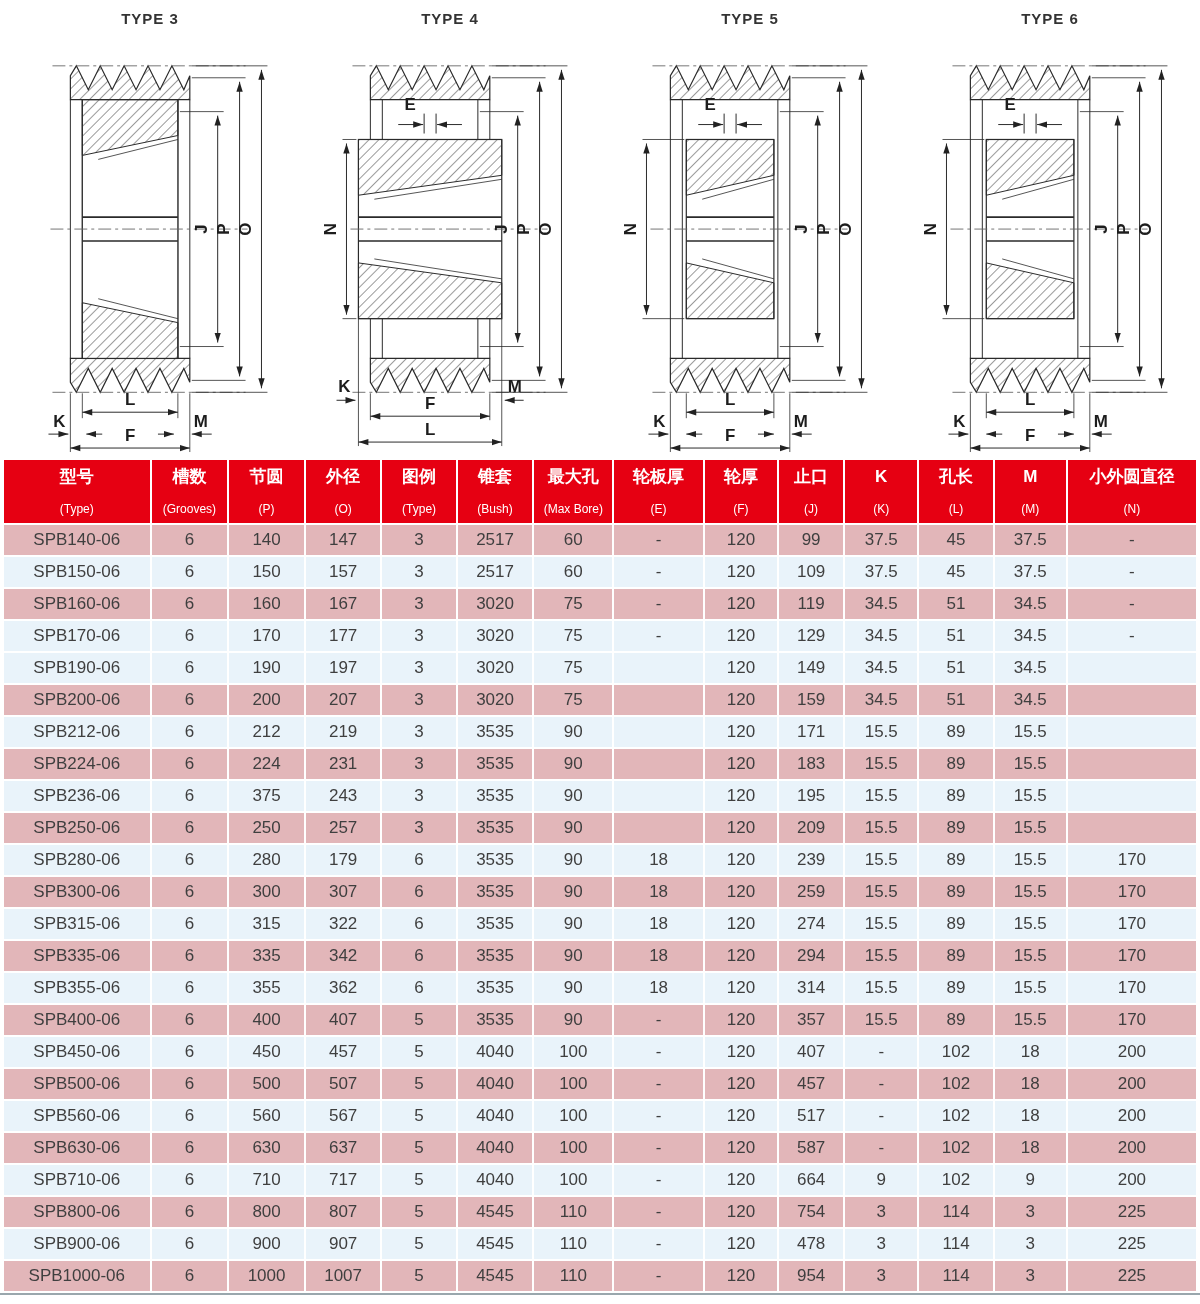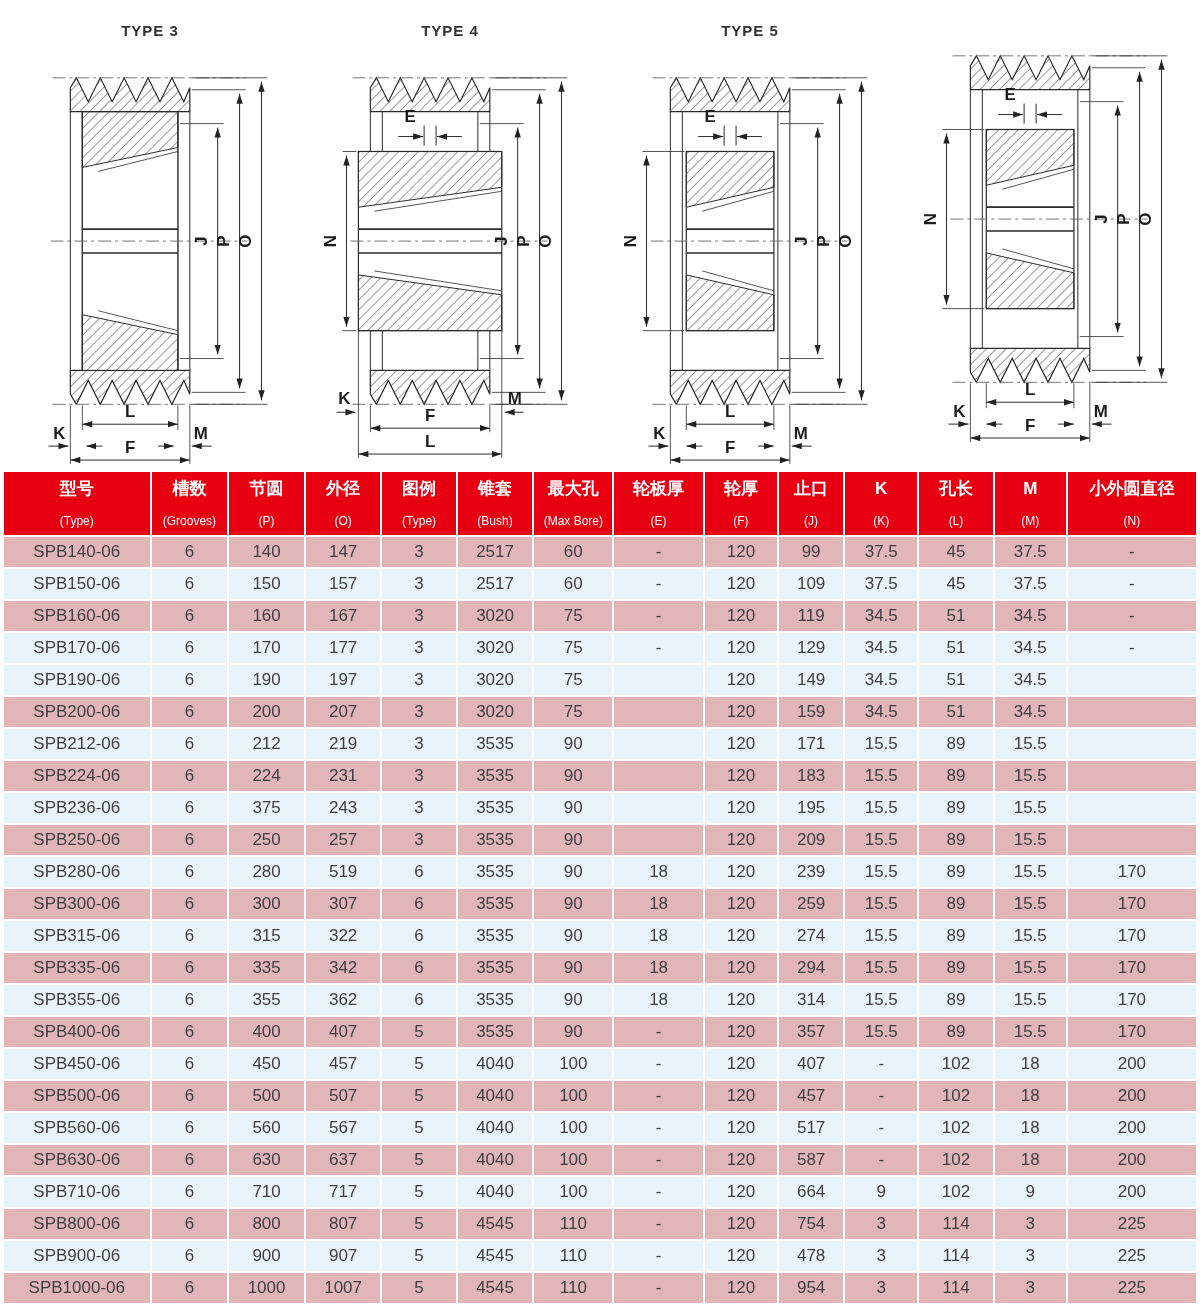--- a/index.html
+++ b/index.html
@@ -1,18 +1,18 @@
 <!DOCTYPE html>
 <html><head>
 <meta charset="utf-8">
 <style>
   html,body{margin:0;padding:0;background:#ffffff;}
   body{width:1200px;font-family:"Liberation Sans","DejaVu Sans",sans-serif;}
   .page{width:1200px;}
-  .diagrams{display:flex;width:957px;padding-top:20px;}
+  .diagrams{display:flex;width:957px;padding-top:8px;}
   .diagram{width:300px;}
   .diagram-title{text-align:center;font-size:15px;font-weight:bold;color:#333;letter-spacing:1px;height:22px;line-height:22px;}
   .pulley{display:block;}
   .table-wrap{padding:0 2px;border-bottom:2px solid #9aa7ad;}
   table{width:100%;border-collapse:separate;border-spacing:2px;table-layout:fixed;}
   th{background:#e60012;color:#ffffff;vertical-align:middle;padding:7px 1px;}
   th .zh{font-size:17px;font-weight:700;line-height:1.15;text-align:center;}
   th .en{font-size:12px;font-weight:400;line-height:1.15;margin-top:16px;}
   td{text-align:center;height:28px;line-height:28px;font-size:17px;color:#3f3f3f;overflow:hidden;white-space:nowrap;}
   tr.pink td{background:#e2b6b9;}
@@ -208,20 +208,21 @@
           <line x1="212" y1="406" x2="192" y2="406" stroke="#2a2a2a" stroke-width="1" marker-end="url(#ae2)"></line>
           <line x1="158" y1="406" x2="174" y2="406" stroke="#2a2a2a" stroke-width="1" marker-end="url(#ae2)"></line>
           <text x="201" y="399" fill="#1d1d1d" font-size="17" font-weight="bold" text-anchor="middle">M</text>
           <line x1="70" y1="365" x2="70" y2="424" stroke="#2a2a2a" stroke-width="0.8"></line>
           <line x1="190" y1="365" x2="190" y2="424" stroke="#2a2a2a" stroke-width="0.8"></line>
           <line x1="70" y1="420" x2="190" y2="420" stroke="#2a2a2a" stroke-width="1" marker-start="url(#as2)" marker-end="url(#ae2)"></line>
           <text x="130" y="413" fill="#1d1d1d" font-size="17" font-weight="bold" text-anchor="middle">F</text>
         </svg>
     </div>
     <div class="diagram">
+      <div class="diagram-title">TYPE 6</div>
       <svg class="pulley" viewBox="0 0 300 430" width="300" height="428">
           <defs>
             <pattern id="h3" width="7" height="7" patternUnits="userSpaceOnUse" patternTransform="rotate(45)">
               <line x1="0" y1="0" x2="0" y2="7" stroke="#555" stroke-width="1.2"></line>
             </pattern>
             <marker id="ae3" markerWidth="11" markerHeight="9" refX="10" refY="4" orient="auto" markerUnits="userSpaceOnUse">
               <path d="M0,0.8 L10,4 L0,7.2 Z" fill="#222"></path>
             </marker>
             <marker id="as3" markerWidth="11" markerHeight="9" refX="0" refY="4" orient="auto" markerUnits="userSpaceOnUse">
               <path d="M10,0.8 L0,4 L10,7.2 Z" fill="#222"></path>
@@ -518,21 +519,21 @@
             <td>209</td>
             <td>15.5</td>
             <td>89</td>
             <td>15.5</td>
             <td></td>
           </tr>
           <tr class="blue">
             <td>SPB280-06</td>
             <td>6</td>
             <td>280</td>
-            <td>519</td>
+            <td>179</td>
             <td>6</td>
             <td>3535</td>
             <td>90</td>
             <td>18</td>
             <td>120</td>
             <td>239</td>
             <td>15.5</td>
             <td>89</td>
             <td>15.5</td>
             <td>170</td>

